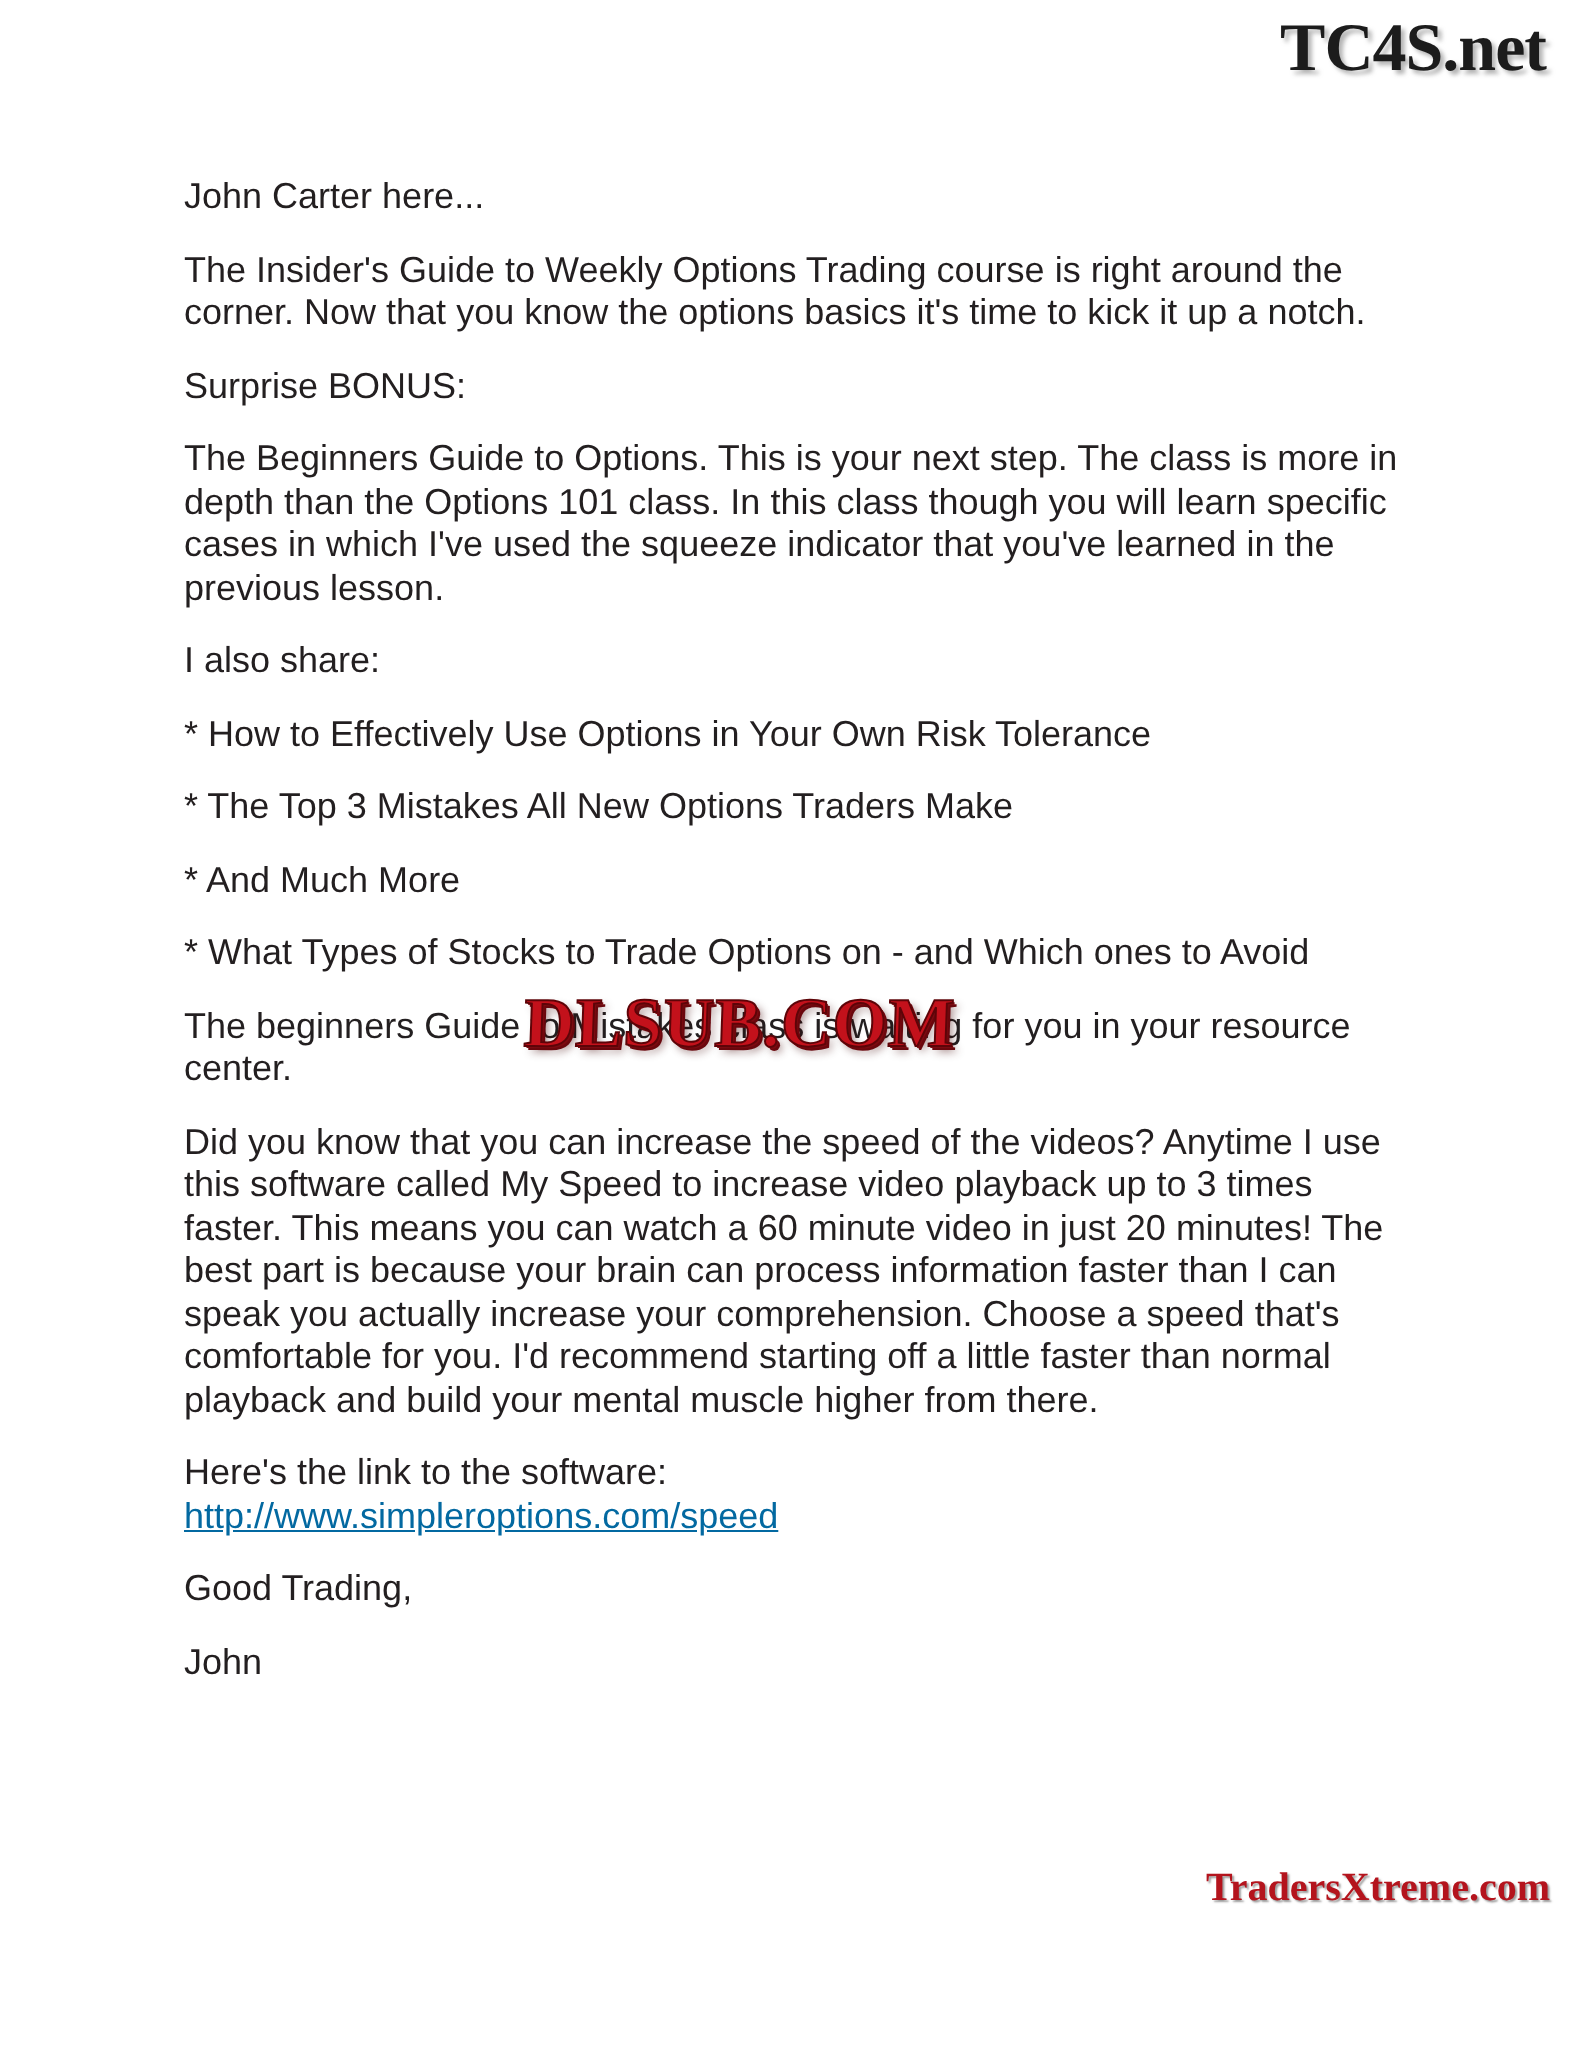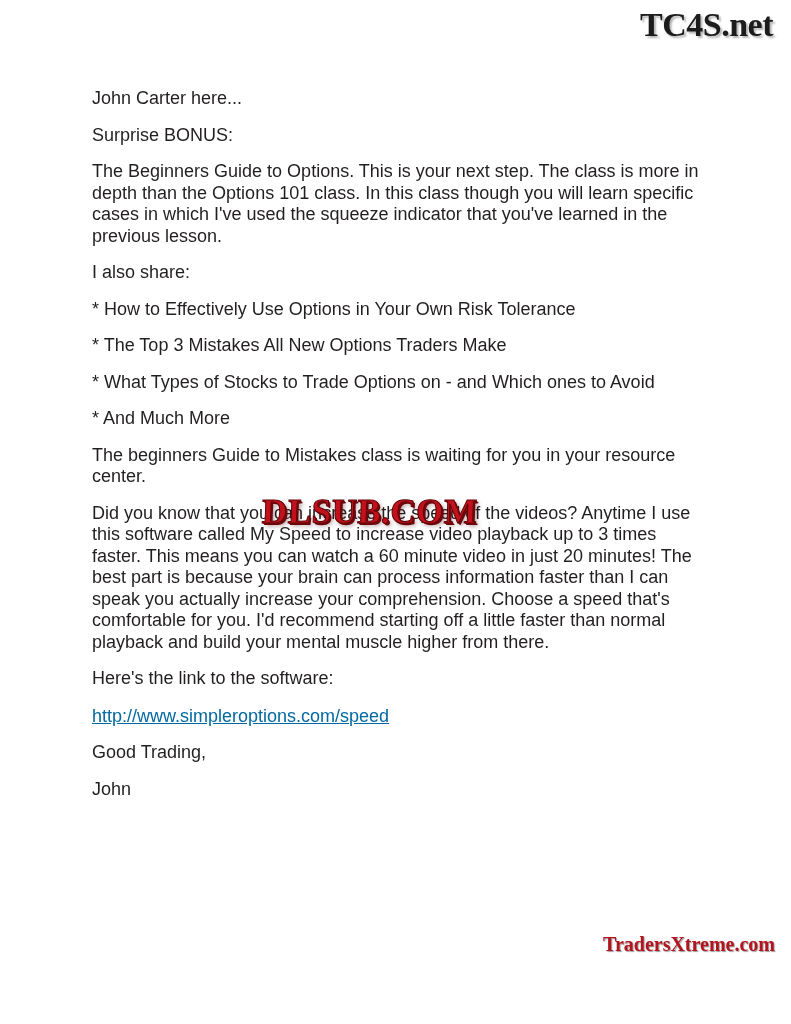--- a/index.html
+++ b/index.html
@@ -93,32 +93,33 @@
 </head>
 <body>
 
 <div class="page">
 
   <div class="top-watermark">TC4S.net</div>
 
   <div class="letter">
     <p>John Carter here...</p>
 
+    <p>The Insider's Guide to Weekly Options Trading course is right around the corner. Now that you know the options basics it's time to kick it up a notch.</p>
     <p>Surprise BONUS:</p>
     <p>The Beginners Guide to Options. This is your next step. The class is more in depth than the Options 101 class. In this class though you will learn specific cases in which I've used the squeeze indicator that you've learned in the previous lesson.</p>
     <p>I also share:</p>
 
     <p>* How to Effectively Use Options in Your Own Risk Tolerance</p>
     <p>* The Top 3 Mistakes All New Options Traders Make</p>
+    <p>* And Much More</p>
     <p>* What Types of Stocks to Trade Options on - and Which ones to Avoid</p>
-    <p>* And Much More</p>
 
     <p>The beginners Guide to Mistakes class is waiting for you in your resource center.</p>
     <p>Did you know that you can increase the speed of the videos? Anytime I use this software called My Speed to increase video playback up to 3 times faster. This means you can watch a 60 minute video in just 20 minutes! The best part is because your brain can process information faster than I can speak you actually increase your comprehension. Choose a speed that's comfortable for you. I'd recommend starting off a little faster than normal playback and build your mental muscle higher from there.</p>
-    <p class="tight" style="margin-bottom:16px">Here's the link to the software:</p>
+    <p class="tight" style="margin-bottom:0">Here's the link to the software:</p>
     <p><a class="link" href="#">http://www.simpleroptions.com/speed</a></p>
 
     <p>Good Trading,</p>
     <p>John</p>
   </div>
 
   <div class="stamp">DLSUB.COM</div>
 
   <div class="bottom-watermark">TradersXtreme.com</div>
 

